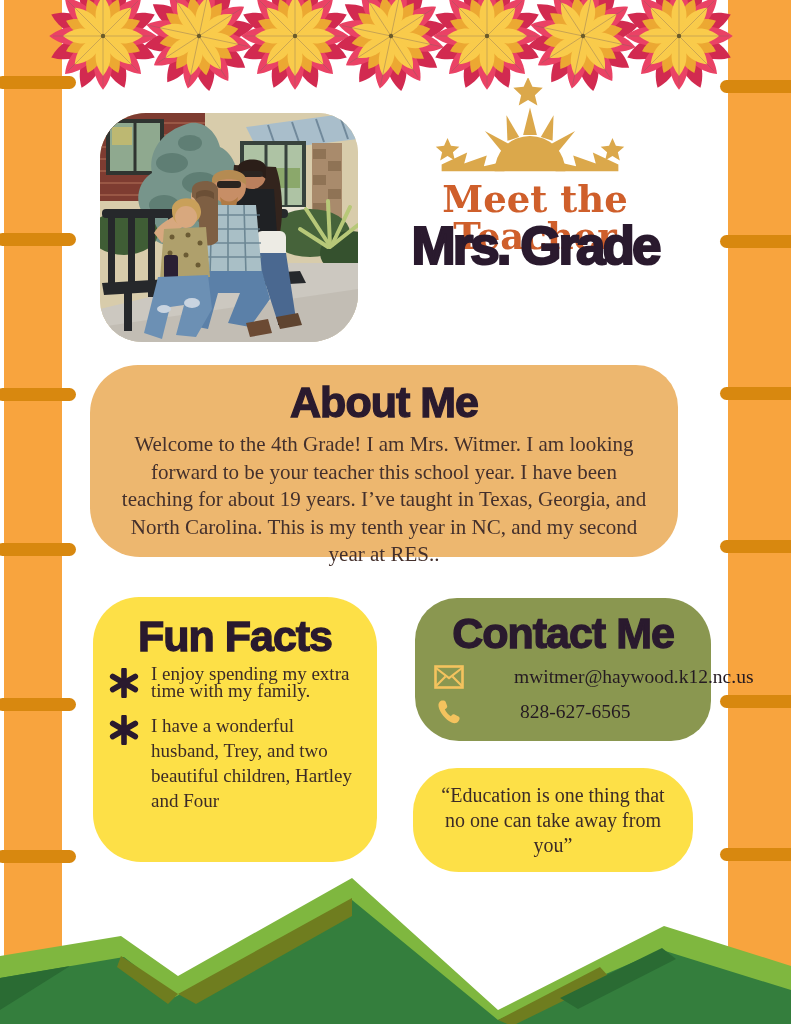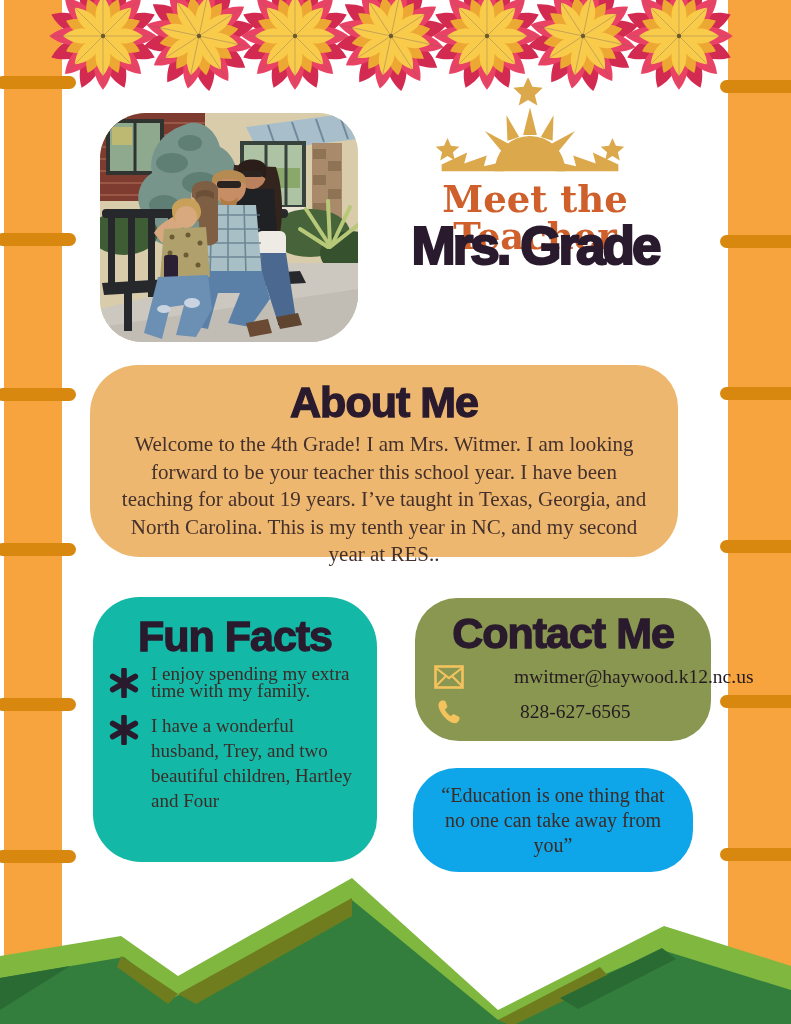--- a/index.html
+++ b/index.html
@@ -29,36 +29,36 @@
             font-size:30px;line-height:1;color:#177077;}
   
   .box{position:absolute;box-sizing:border-box;}
   .box-title{font-family:"Liberation Sans",sans-serif;font-weight:900;font-size:43px;
              letter-spacing:-1px;color:#2A1A2E;-webkit-text-stroke:1.3px #2A1A2E;
              text-align:center;line-height:1;}
   .about{left:90px;top:365px;width:588px;height:192px;border-radius:48px 42px 46px 50px;
          background:#EDB76F;padding-top:16px;}
   .about-body{margin:7px 28px 0;font-size:21px;line-height:1.31;text-align:center;color:#44302C;}
   .funfacts{left:93px;top:597px;width:284px;height:265px;border-radius:46px 50px 44px 48px;
-            background:#14b8a6;padding-top:18px;}
+            background:#fde047;padding-top:18px;}
   .fact-row{display:flex;margin:14px 14px 0 16px;}
   .fact-row .bullet{flex:0 0 30px;height:30px;margin-right:12px;margin-top:2px;}
   .fact-text{font-size:19px;color:#3C2B27;}
   .fact-row.first .fact-text{line-height:25px;}
   .fact-row.second{margin-top:8px;}
   .fact-row.second .fact-text{line-height:16.5px;}
   .contactbox{left:415px;top:598px;width:296px;height:143px;border-radius:42px 46px 40px 44px;
               background:#8A9750;padding-top:14px;}
   .contact-row{display:flex;align-items:center;margin:10px 6px 0 18px;gap:43px;}
   .contact-row .cicon{flex:0 0 32px;margin-right:6px;}
   .contact-text{font-size:19.5px;color:#241A22;white-space:nowrap;}
   .contact-row.phone .contact-text{margin-left:6px;}
   
   .quote{left:413px;top:768px;width:280px;height:104px;border-radius:44px 50px 42px 46px;
-         background:#0ea5e9;display:flex;align-items:center;justify-content:center;}
+         background:#fde047;display:flex;align-items:center;justify-content:center;}
   .quote-text{font-size:20px;line-height:25px;text-align:center;color:#3C2B27;padding:0 18px;}
   
   .mountains{position:absolute;left:0;top:864px;width:791px;height:160px;z-index:8;}
 </style>
 </head>
 <body>
 
 <div class="page">
 
   <div class="bamboo left">

